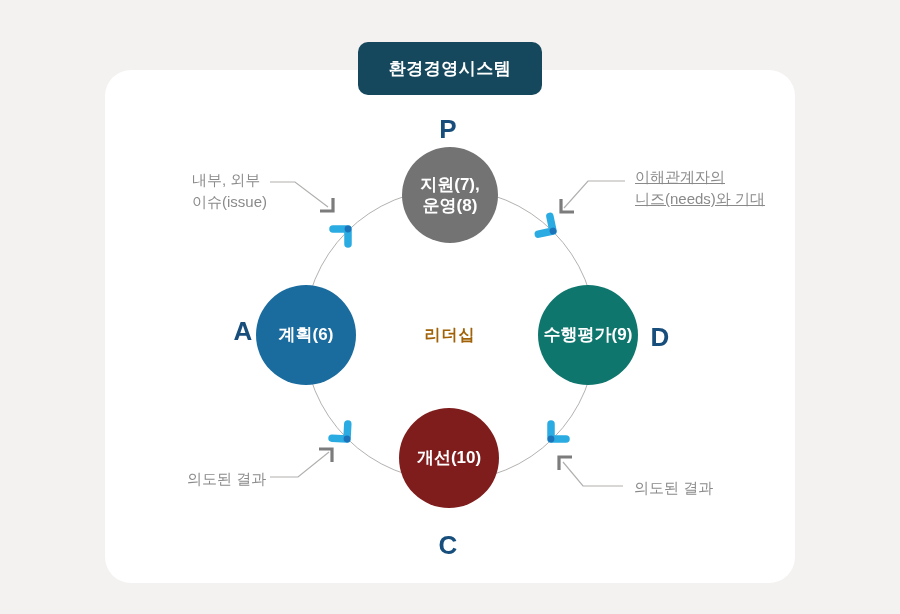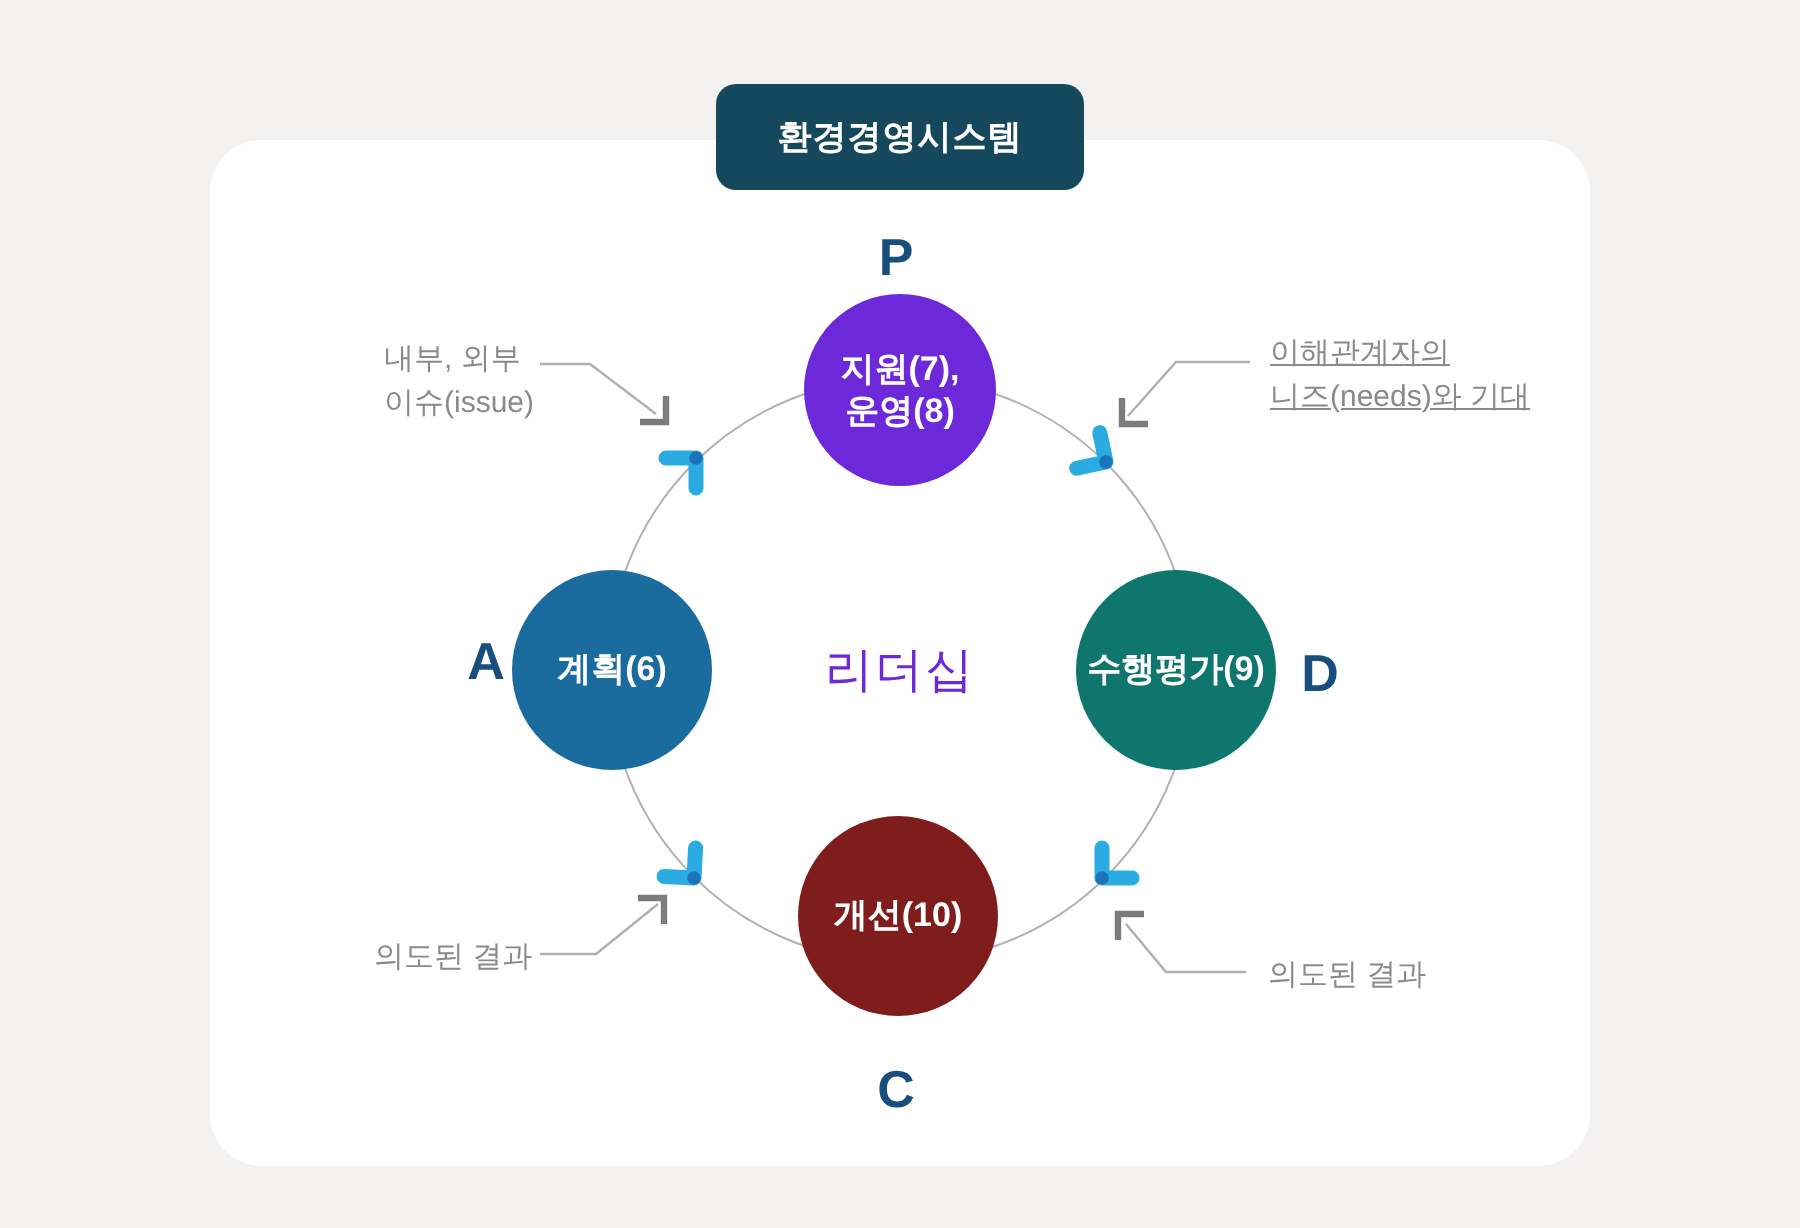--- a/index.html
+++ b/index.html
@@ -25,35 +25,35 @@
   .ring{fill:none;stroke:#b3b2b0;stroke-width:1;}
   .garrow{fill:none;stroke:#7c7c7c;stroke-width:3.2;stroke-linecap:butt;}
   .carrow{fill:none;stroke:#2aabe2;stroke-width:7.5;stroke-linecap:round;stroke-linejoin:round;}
   .cdot{fill:#1b74ba;}
   .circle{
     position:absolute;border-radius:50%;z-index:2;
     display:flex;align-items:center;justify-content:center;text-align:center;
     color:#ffffff;font-weight:bold;font-size:17px;line-height:1.25;
     white-space:pre-line;
   }
-  .c-top{left:402px;top:147px;width:96px;height:96px;background:#6d28d9;}
+  .c-top{left:402px;top:147px;width:96px;height:96px;background:#737373;}
   .c-left{left:256px;top:285px;width:100px;height:100px;background:#1a6b9e;text-align:center;}
   .c-right{left:538px;top:285px;width:100px;height:100px;background:#0f766e;}
   .c-bottom{left:399px;top:408px;width:100px;height:100px;background:#7f1d1d;}
   .letter{
     position:absolute;transform:translate(-50%,-50%);z-index:2;
     color:#174e7c;font-size:26px;font-weight:600;
   }
   .l-p{left:448px;top:129px;}
   .l-a{left:243px;top:331px;}
   .l-d{left:660px;top:337px;}
   .l-c{left:448px;top:545px;}
   .center-title{
     position:absolute;left:450px;top:335px;transform:translate(-50%,-50%);
-    color:#6d28d9;font-size:24px;font-weight:normal;z-index:2;letter-spacing:1px;
+    color:#a16207;font-size:16px;font-weight:bold;z-index:2;letter-spacing:1px;
   }
   .note{
     position:absolute;color:#8a8a8a;font-size:15px;line-height:22px;
     white-space:pre-line;z-index:2;
   }
   .n-tl{left:192px;top:169px;}
   .n-tr{left:635px;top:166px;text-decoration:underline;}
   .n-bl{left:187px;top:468px;}
   .n-br{left:634px;top:477px;}
 </style>

